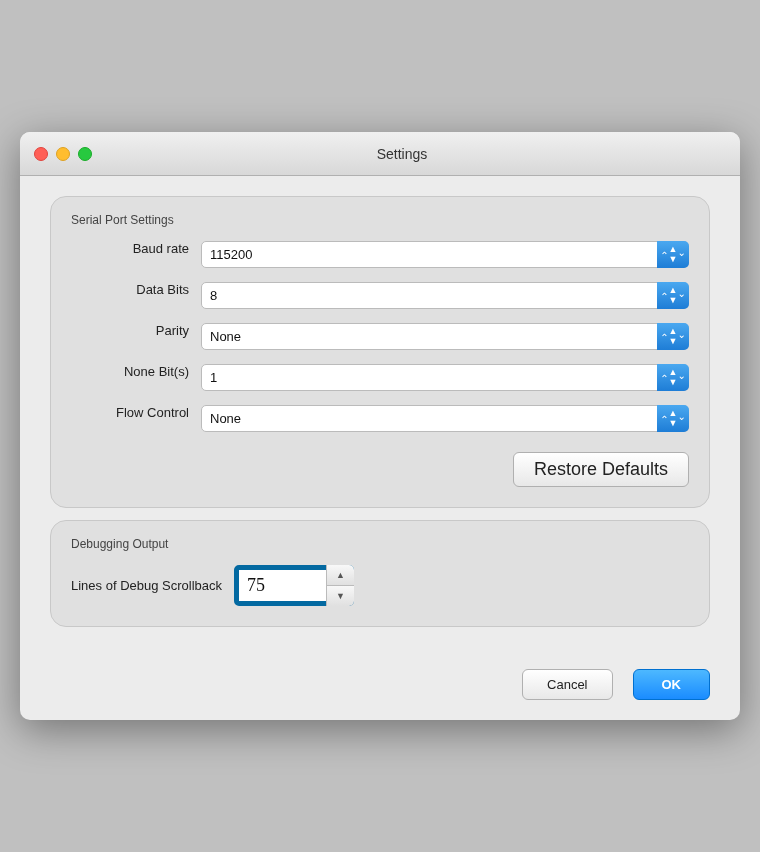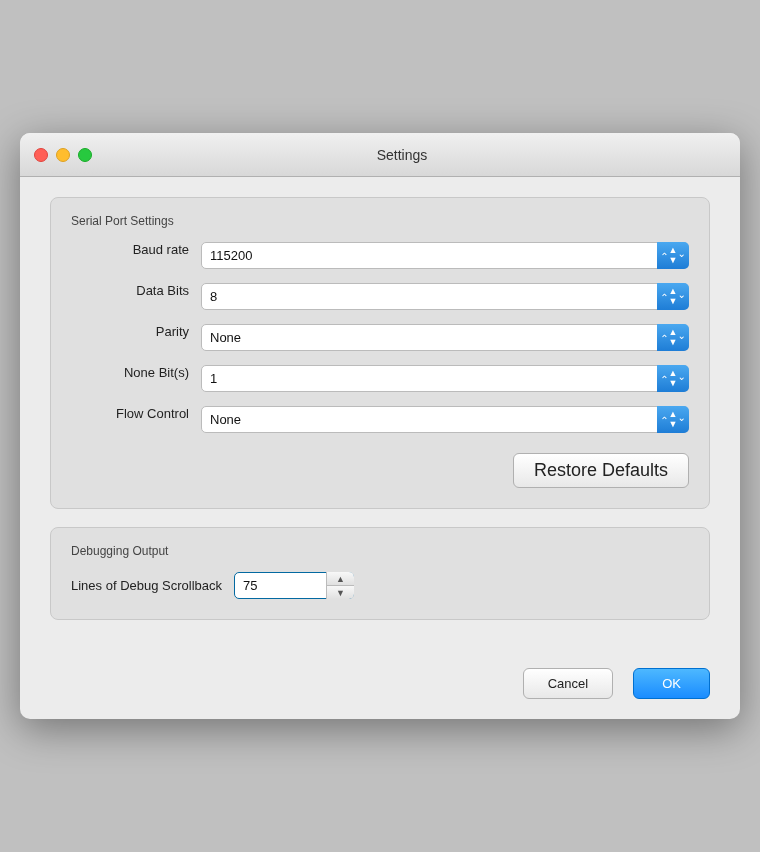--- a/index.html
+++ b/index.html
@@ -64,23 +64,23 @@
       color: #333;
     }
 
     .content {
       padding: 20px 30px 20px 30px;
     }
 
     .section {
       background: #e0e0e0;
       border: 1px solid #c8c8c8;
-      border-radius: 8px;
+      border-radius: 16px;
       padding: 16px 20px 20px 20px;
-      margin-bottom: 18px;
+      margin-bottom: 12px;
     }
 
     .section-title {
       font-size: 12px;
       color: #444;
       margin-bottom: 14px;
       font-weight: 500;
     }
 
     .form-row {
@@ -194,26 +194,27 @@
 
     .stepper-wrapper {
       position: relative;
       display: flex;
       align-items: center;
     }
 
     .stepper-input {
       width: 120px;
       padding: 5px 36px 5px 8px;
-      font-size: 13px;
+      font-size: 18px;
       color: #111;
       background: #fff;
-      border: 1px solid #0369a1;
+      border: 5px solid #0369a1;
       border-radius: 5px;
       outline: none;
+      font-family: Liberation Serif, serif;
     }
 
     .stepper-arrows {
       position: absolute;
       right: 0;
       top: 0;
       bottom: 0;
       width: 28px;
       display: flex;
       flex-direction: column;
@@ -258,21 +259,21 @@
 
     .ok-btn {
       background: linear-gradient(to bottom, #4db8ff, #1a8cff);
       border: 1px solid #0070d0;
       border-radius: 6px;
       padding: 7px 28px;
       font-size: 13px;
       color: #fff;
       cursor: pointer;
       min-width: 60px;
-      font-weight: 400;
+      font-weight: 700;
     }
   </style>
 </head>
 <body>
 
 <div class="window">
 
   <div class="title-bar">
     <div class="title-bar-buttons">
       <div class="tb-btn tb-close"></div>

